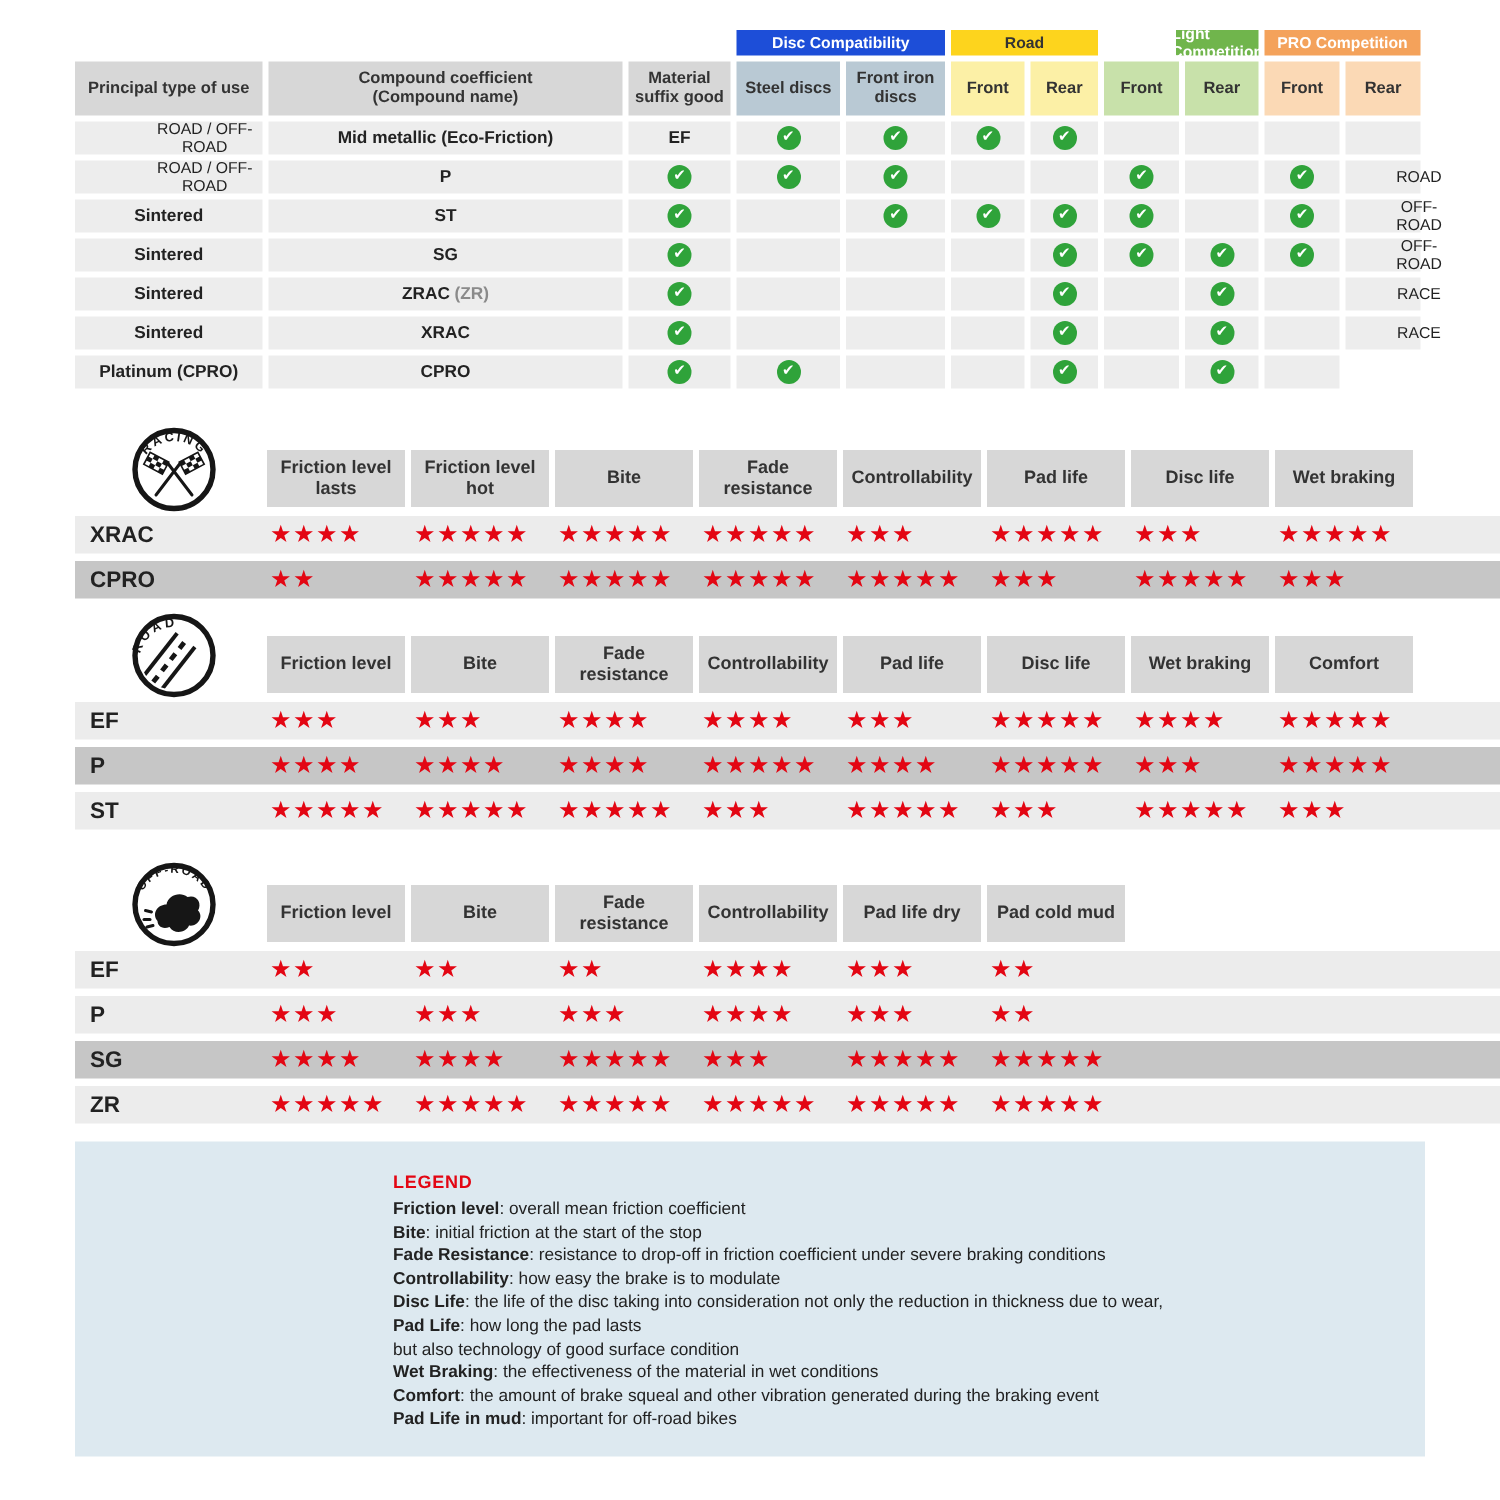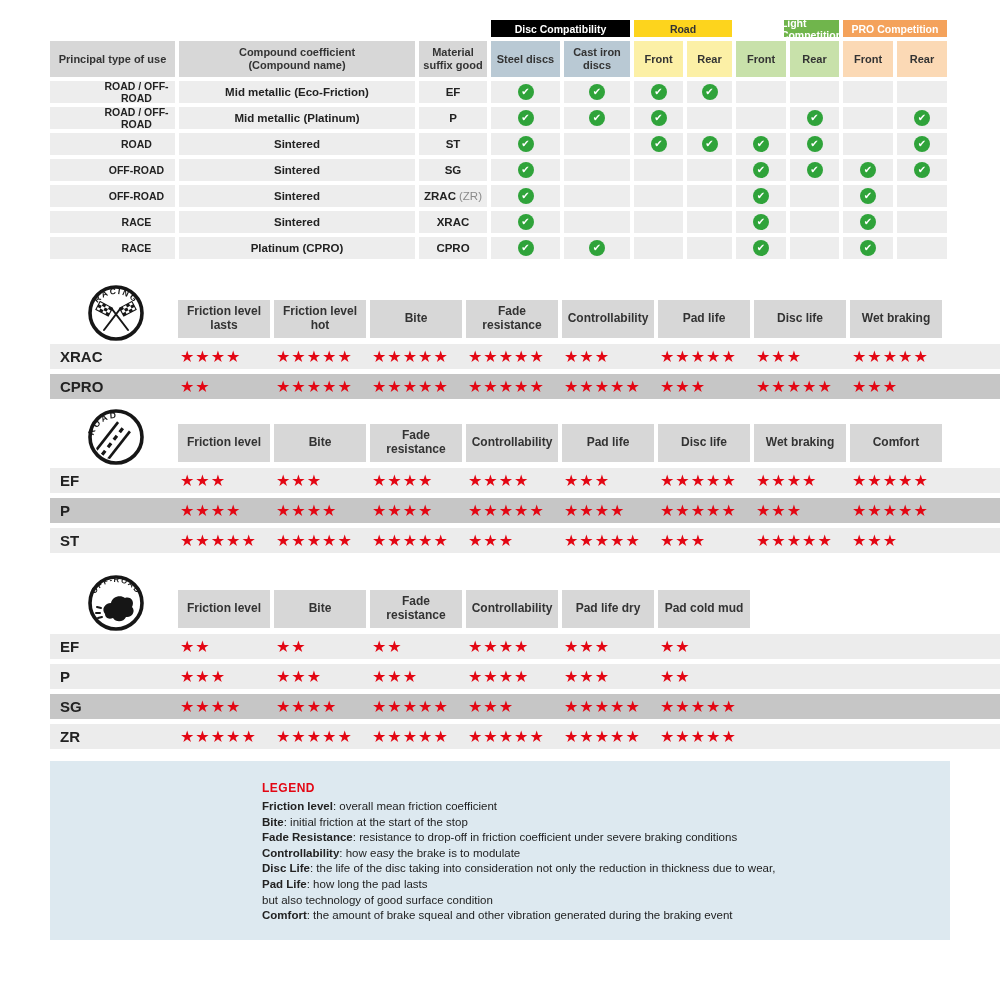--- a/index.html
+++ b/index.html
@@ -6,38 +6,38 @@
   html,body { background:#fff; }
   body { width:1000px; height:1000px; font-family:"Liberation Sans", sans-serif; color:#222; }
   .page { width:1000px; height:1000px; overflow:hidden; background:#fff; position:relative; }
 
   
   .compat { margin:20px 50px 0; display:grid;
     grid-template-columns:125px 236px 68px 69px 66px 49px 45px 50px 49px 50px 50px;
     grid-template-rows:17px 36px; grid-auto-rows:22px; gap:4px; }
   .gh { display:flex; align-items:center; justify-content:center; font-size:10.5px; font-weight:bold; color:#fff; }
   .gh-spacer { grid-row:1; grid-column:1 / span 3; background:transparent; }
-  .gh-disc  { grid-row:1; grid-column:4 / span 2; background:#000000; }
+  .gh-disc  { grid-row:1; grid-column:4 / span 2; background:#1d4ed8; }
   .gh-road  { grid-row:1; grid-column:6 / span 2; background:#fdd41d; color:#333; }
   .gh-light { grid-row:1; grid-column:8 / span 2; background:#70b54c;margin-left:48px; }
   .gh-pro   { grid-row:1; grid-column:10 / span 2; background:#f4a25b; }
   .ch { grid-row:2; background:#d7d7d7; display:flex; align-items:center; justify-content:center;
         text-align:center; font-size:11px; font-weight:bold; color:#333; line-height:1.15; padding:2px; }
   .h1{grid-column:1} .h2{grid-column:2; padding:2px 28px} .h3{grid-column:3}
   .h4{grid-column:4} .h5{grid-column:5} .h6{grid-column:6} .h7{grid-column:7}
   .h8{grid-column:8} .h9{grid-column:9} .h10{grid-column:10} .h11{grid-column:11}
   .sub-disc  { background:#b9c9d4; }
   .sub-road  { background:#fcf0a6; }
   .sub-light { background:#c8e1aa; }
   .sub-pro   { background:#fbd9b5; }
   .rc { background:#ededed; display:flex; align-items:center; justify-content:center; text-align:center; font-size:11.5px; }
-  .rc.use  { font-weight:bold; font-size:10.5px;padding-left:48px; }
+  .rc.use  { font-weight:normal; font-size:10.5px;padding-left:48px; }
   .rc.tech { font-weight:bold; }
   .rc.code { font-weight:bold; }
-  .code-note { color:#8a8a8a; margin-left:3px; font-weight:normal; }
+  .code-note { color:#8a8a8a; margin-left:3px; font-weight:bold; }
   .check { width:16px; height:16px; border-radius:50%; background:#2fa33a; color:#fff;
            display:flex; align-items:center; justify-content:center; font-size:10px; line-height:1; }
 
   
   .rtable { margin-left:50px; }
   .rt-racing  { margin-top:24px; }
   .rt-road    { margin-top:8px; }
   .rt-offroad { margin-top:20px; }
   .rhead { display:flex; align-items:flex-end; margin-bottom:6px; }
   .icon-box { width:128px; display:flex; }
@@ -67,21 +67,21 @@
     <div class="gh gh-spacer"></div>
     <div class="gh gh-disc">Disc Compatibility</div>
     <div class="gh gh-road">Road</div>
     <div class="gh gh-light">Light Competition</div>
     <div class="gh gh-pro">PRO Competition</div>
 
     <div class="ch h1">Principal type of use</div>
     <div class="ch h2">Compound coefficient (Compound name)</div>
     <div class="ch h3">Material suffix good</div>
     <div class="ch sub-disc h4">Steel discs</div>
-    <div class="ch sub-disc h5">Cast iron discs</div>
+    <div class="ch sub-disc h5">Front iron discs</div>
     <div class="ch sub-road h6">Front</div>
     <div class="ch sub-road h7">Rear</div>
     <div class="ch sub-light h8">Front</div>
     <div class="ch sub-light h9">Rear</div>
     <div class="ch sub-pro h10">Front</div>
     <div class="ch sub-pro h11">Rear</div>
 
   <div class="rc use">ROAD / OFF-ROAD</div>
       <div class="rc tech">Mid metallic (Eco-Friction)</div>
       <div class="rc code">
@@ -97,21 +97,20 @@
         <span class="check" style="background: rgb(47, 163, 58);">✔</span>
       </div>
       <div class="rc cc">
         <span class="check" style="background: rgb(47, 163, 58);">✔</span>
       </div>
       <div class="rc cc"></div>
       <div class="rc cc"></div>
       <div class="rc cc"></div>
       <div class="rc cc"></div>
       <div class="rc use">ROAD / OFF-ROAD</div>
-      <div class="rc tech">Mid metallic (Platinum)</div>
       <div class="rc code">
         <span>P</span>
       </div>
       <div class="rc cc">
         <span class="check" style="background: rgb(47, 163, 58);">✔</span>
       </div>
       <div class="rc cc">
         <span class="check" style="background: rgb(47, 163, 58);">✔</span>
       </div>
       <div class="rc cc">
@@ -566,17 +565,19 @@
   <div class="legend">
     <div class="legend-title">LEGEND</div>
     <div id="legend-items">
         <div class="lline"><b>Friction level</b>: overall mean friction coefficient</div>
         <div class="lline"><b>Bite</b>: initial friction at the start of the stop</div>
         <div class="lline"><b>Fade Resistance</b>: resistance to drop-off in friction coefficient under severe braking conditions</div>
         <div class="lline"><b>Controllability</b>: how easy the brake is to modulate</div>
         <div class="lline"><b>Disc Life</b>: the life of the disc taking into consideration not only the reduction in thickness due to wear,</div>
         <div class="lline"><b>Pad Life</b>: how long the pad lasts</div>
         <div class="lline">but also technology of good surface condition</div>
+        <div class="lline"><b>Wet Braking</b>: the effectiveness of the material in wet conditions</div>
         <div class="lline"><b>Comfort</b>: the amount of brake squeal and other vibration generated during the braking event</div>
+        <div class="lline"><b>Pad Life in mud</b>: important for off-road bikes</div>
       </div>
   </div>
 
 </div>
 
 </body></html>

